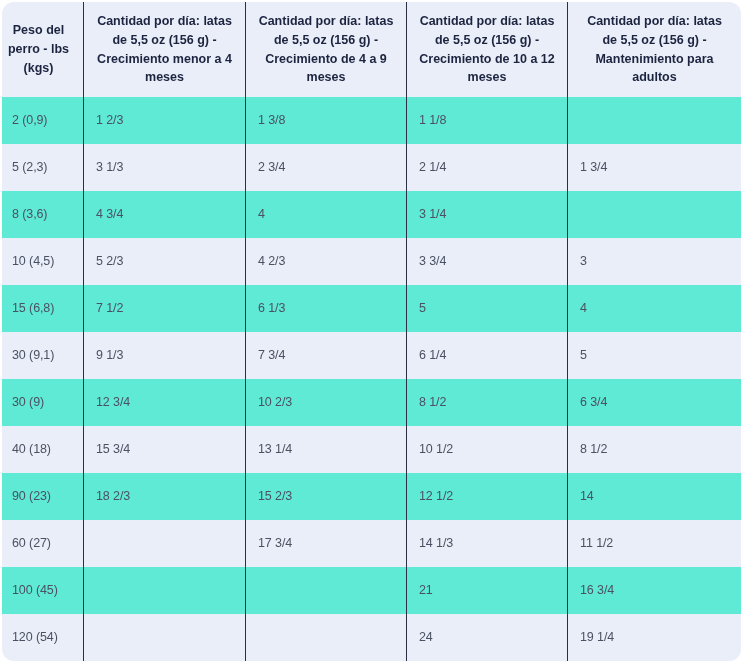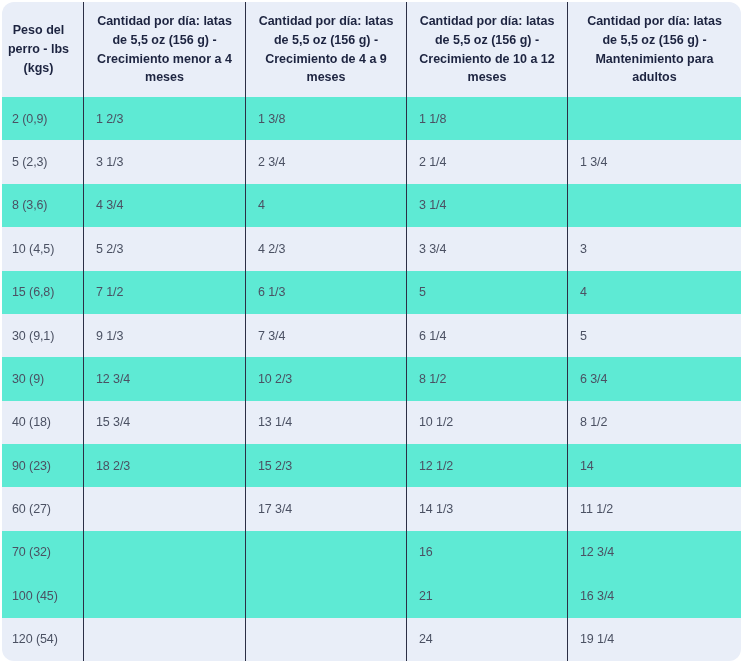--- a/index.html
+++ b/index.html
@@ -165,27 +165,20 @@
         <td>14</td>
       </tr>
       <tr class="even">
         <td class="weight-cell">60 (27)</td>
         <td></td>
         <td>17 3/4</td>
         <td>14 1/3</td>
         <td>11 1/2</td>
       </tr>
       <tr class="odd">
-        <td class="weight-cell">70 (32)</td>
-        <td></td>
-        <td></td>
-        <td>16</td>
-        <td>12 3/4</td>
-      </tr>
-      <tr class="odd">
         <td class="weight-cell">100 (45)</td>
         <td></td>
         <td></td>
         <td>21</td>
         <td>16 3/4</td>
       </tr>
       <tr class="even">
         <td class="weight-cell">120 (54)</td>
         <td></td>
         <td></td>

